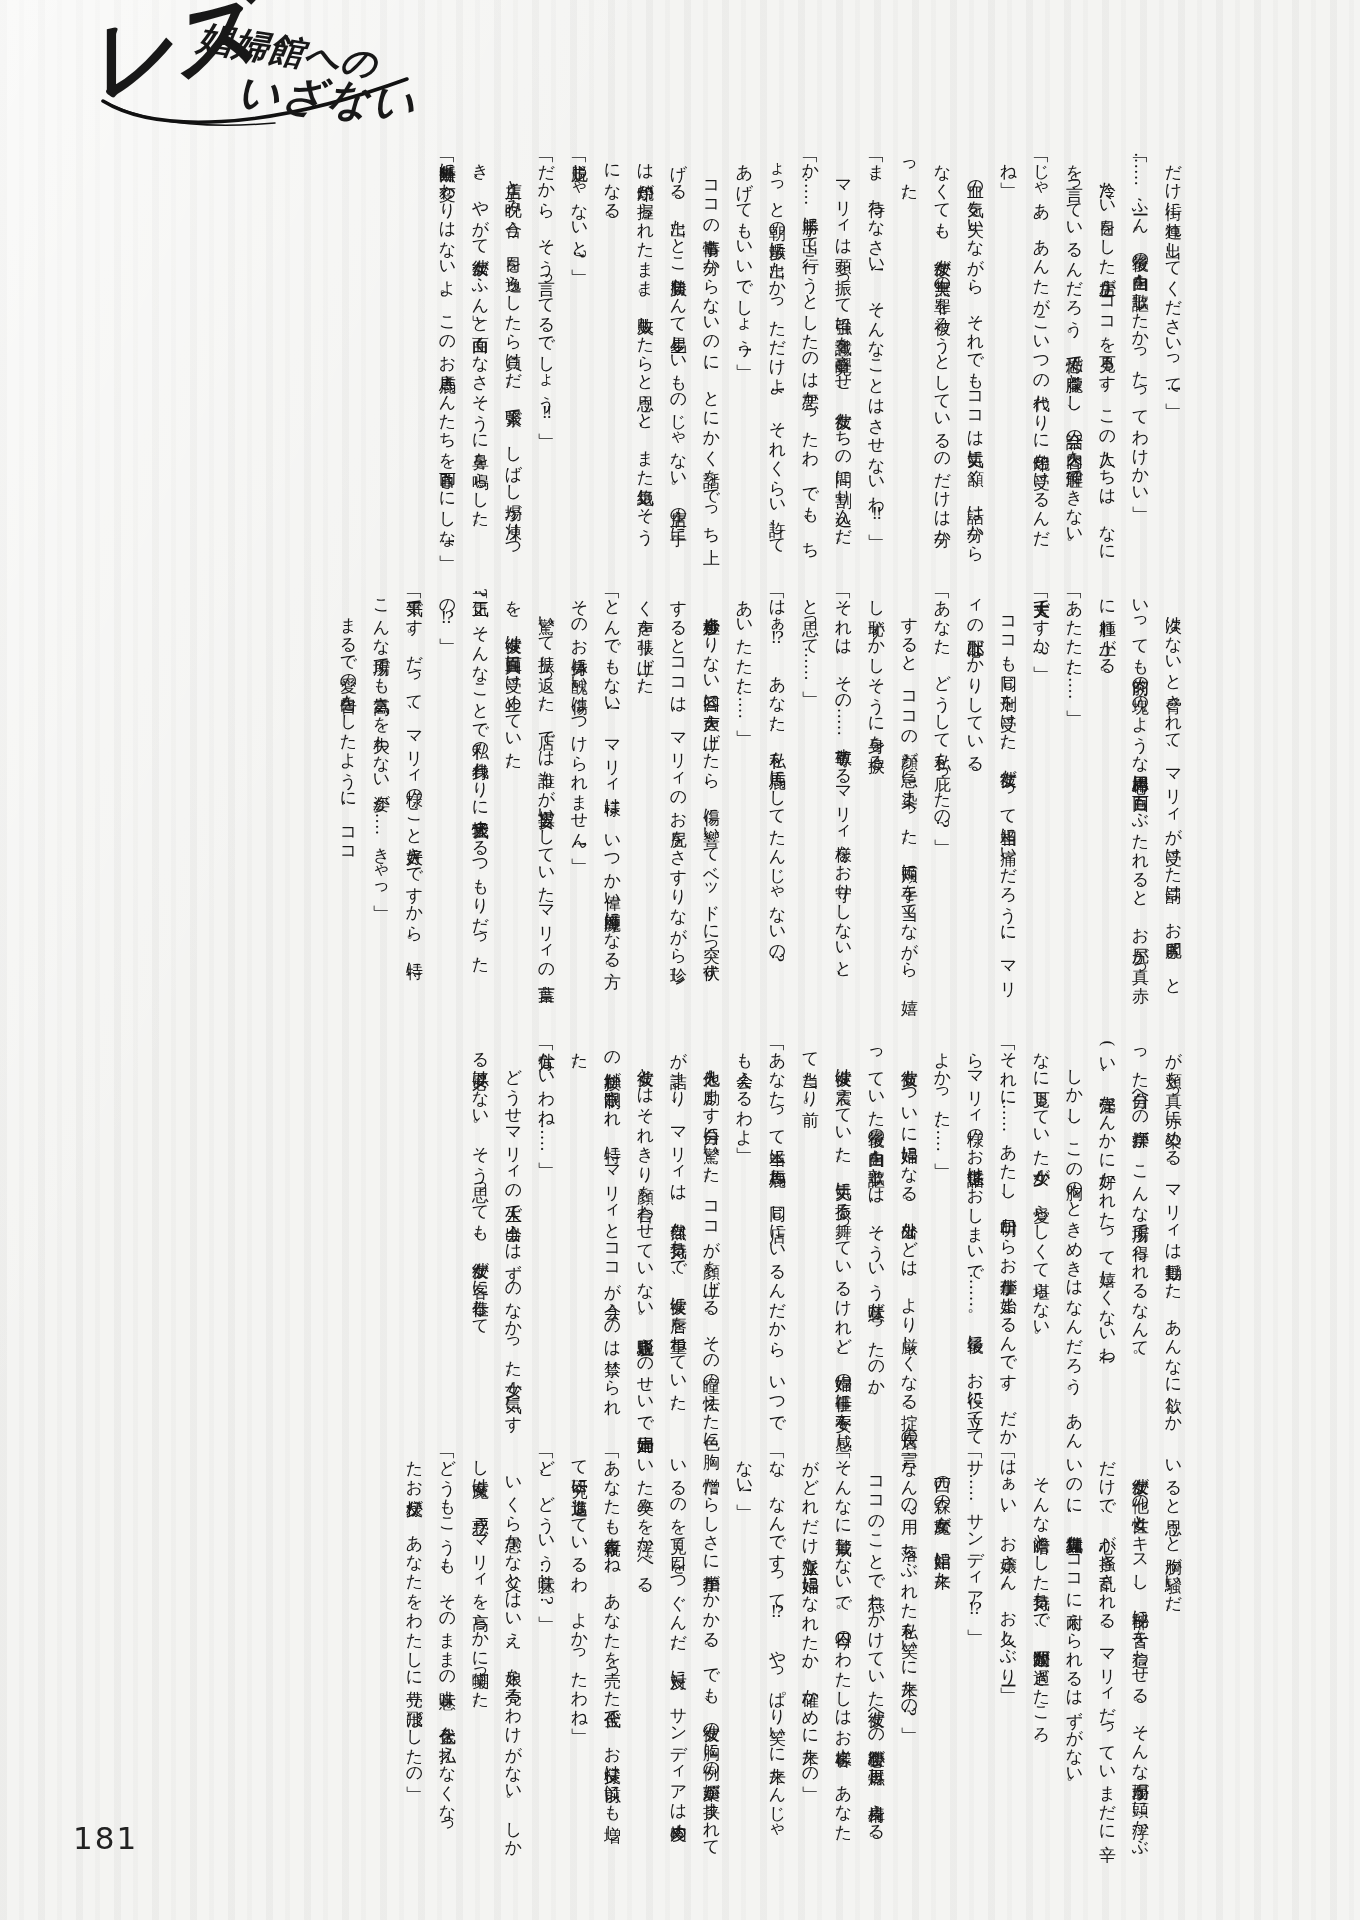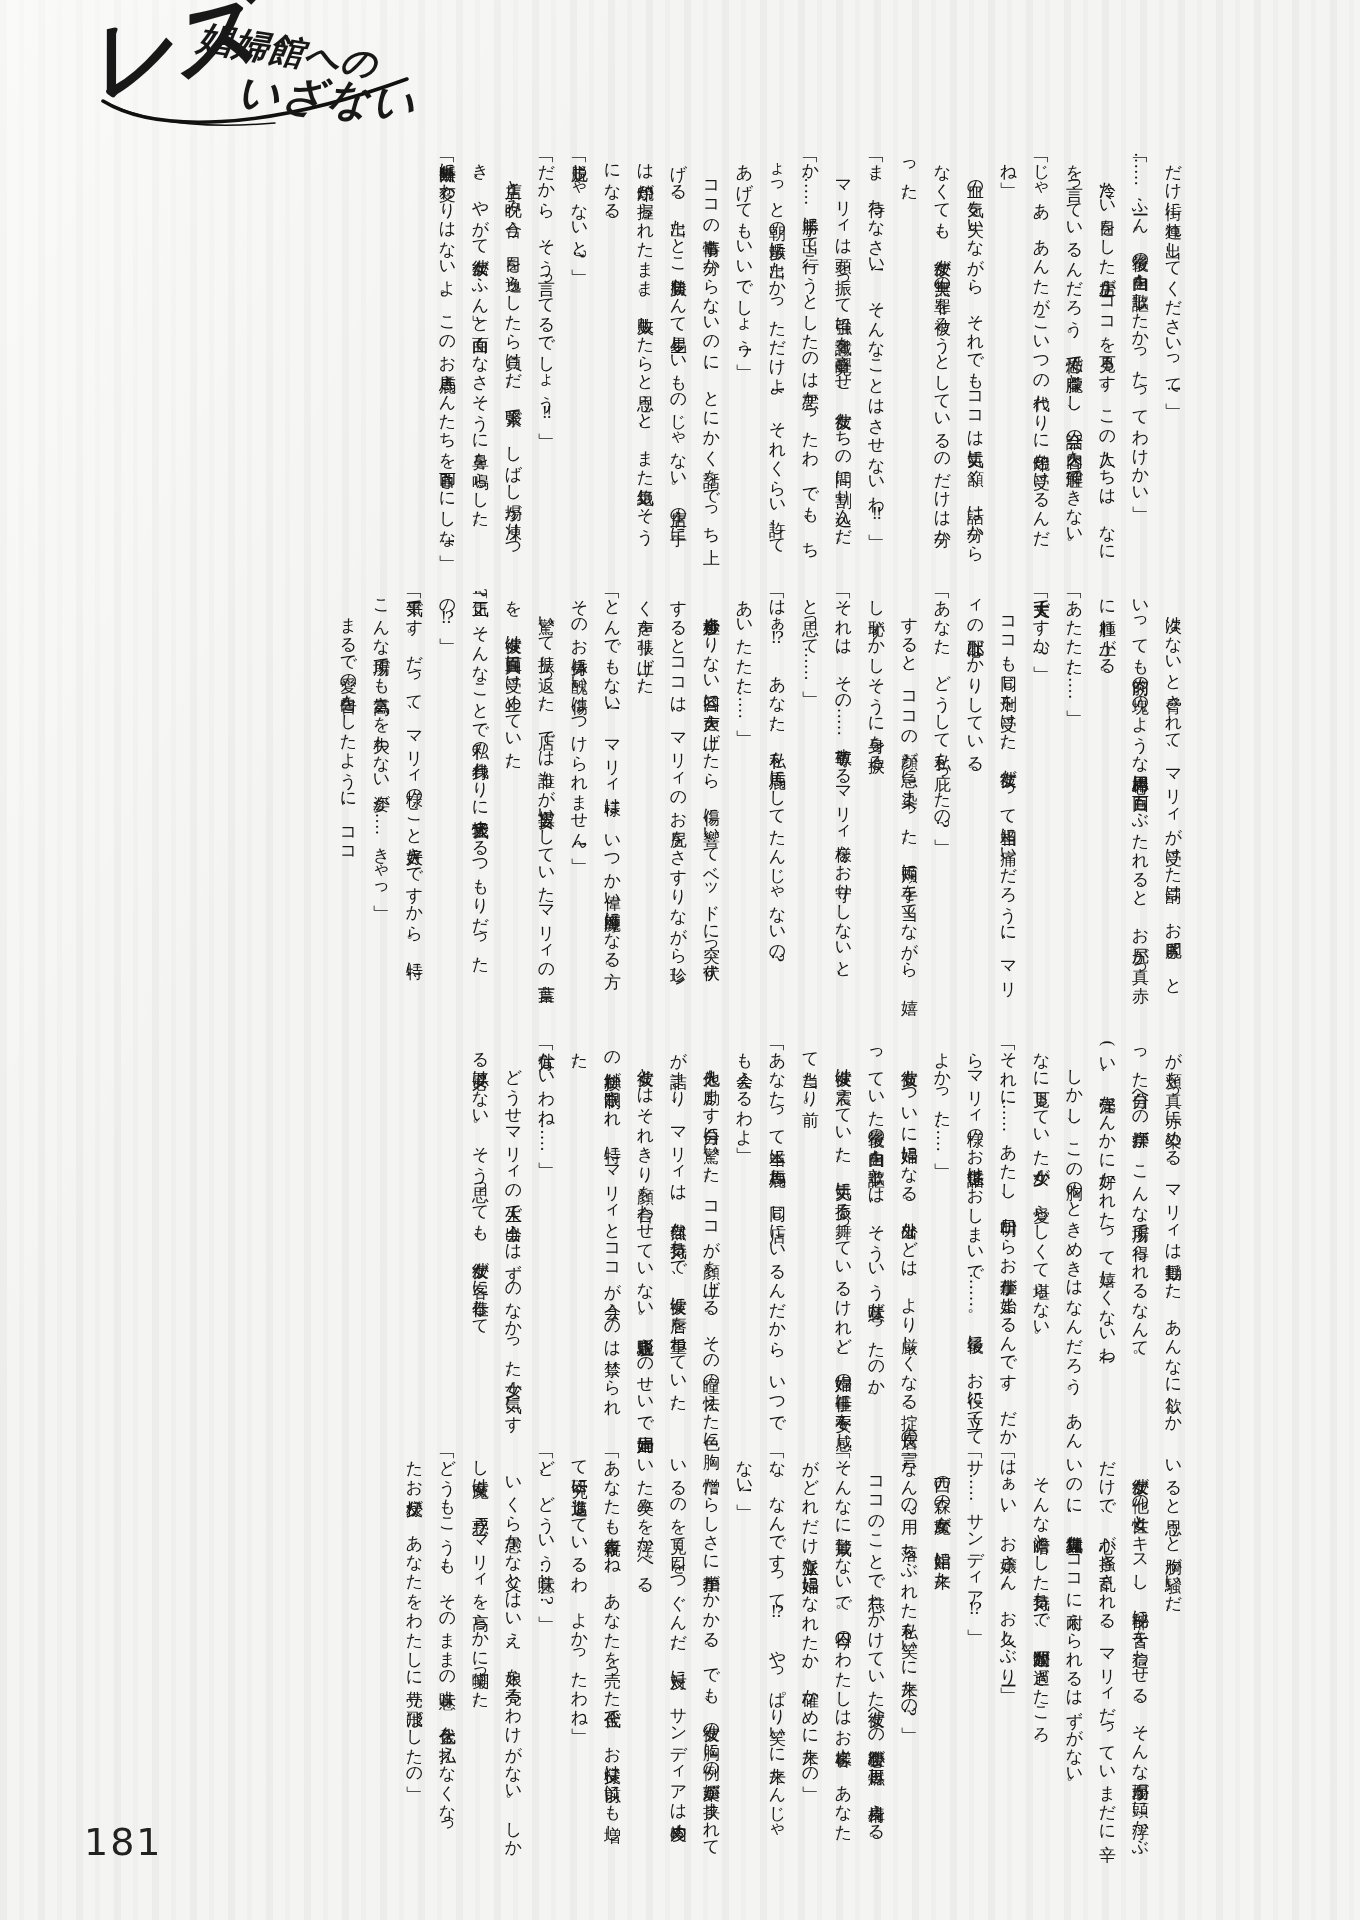--- a/index.html
+++ b/index.html
@@ -56,22 +56,22 @@
     overflow:visible;
   }
   .band p{margin:0; padding:0;}
   .band p.indent{text-indent:1em;}
   #band0{top:152px;}
   #band1{top:588px;}
   #band2{top:1040px;}
   #band3{top:1448px;}
   
   .pagenum{
-    position:absolute; left:84px; top:1820px;
-    font-size:38px; letter-spacing:2px;
+    position:absolute; left:73px; top:1820px;
+    font-size:31px; letter-spacing:2px;
     font-family:"DejaVu Sans","Liberation Sans",sans-serif;
     color:#222;
   }
 </style>
 </head>
 <body>
 
 <div class="page">
 
   <div class="logo">

